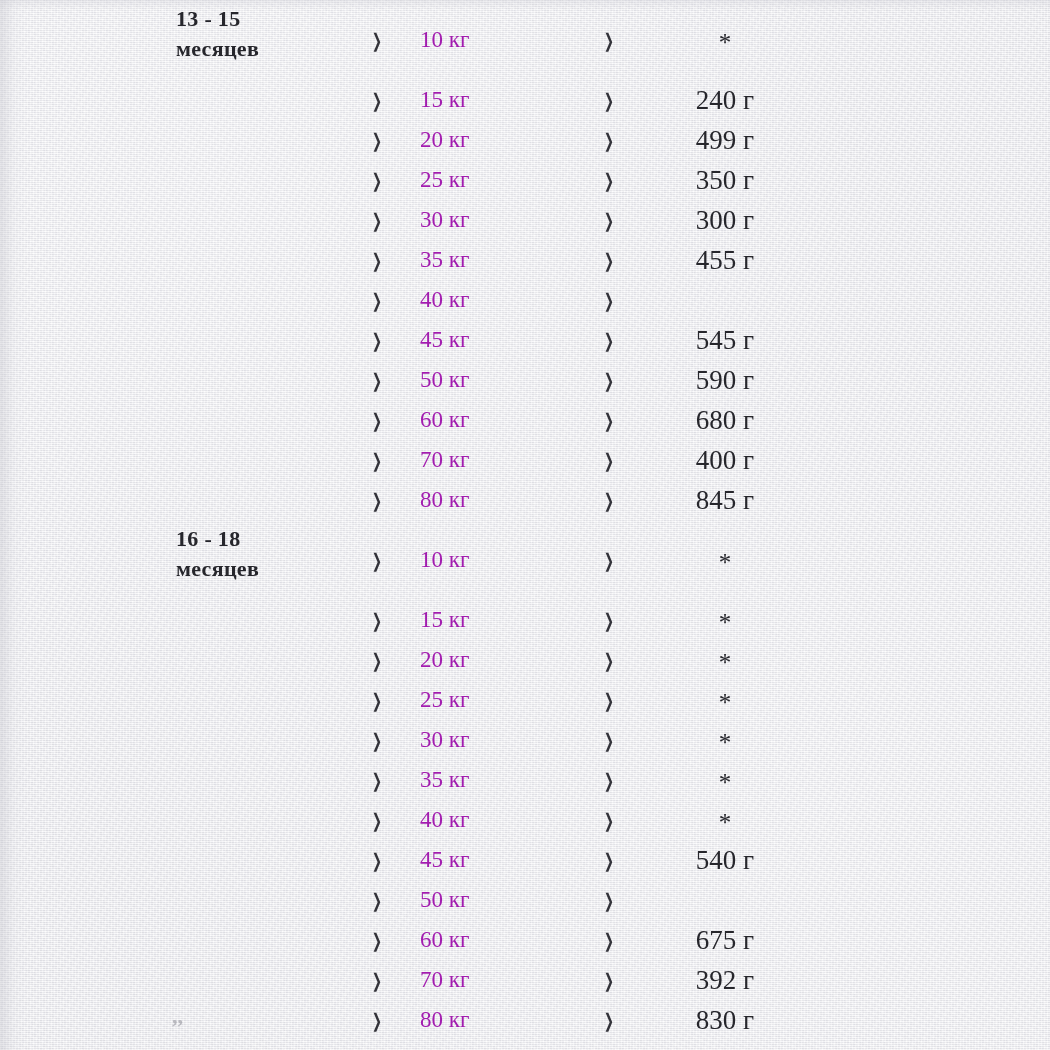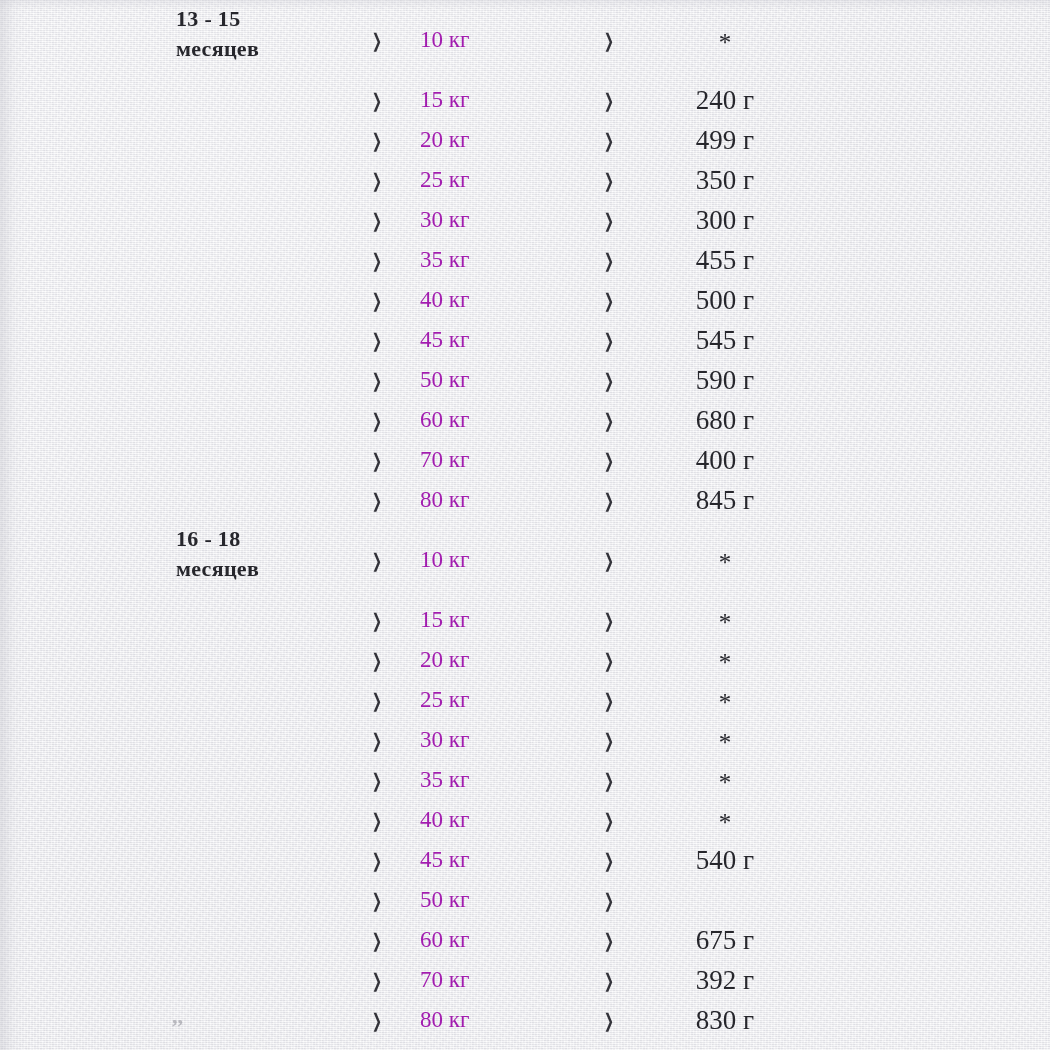--- a/index.html
+++ b/index.html
@@ -186,21 +186,20 @@
       <div class="row" style="top: 240px;">
         <div class="bullet bullet-1">❯</div>
         <div class="col-weight">35 кг</div>
         <div class="bullet bullet-2">❯</div>
         <div class="col-dose">455 г</div>
       </div>
       <div class="row" style="top: 280px;">
         <div class="bullet bullet-1">❯</div>
         <div class="col-weight">40 кг</div>
         <div class="bullet bullet-2">❯</div>
-        <div class="col-dose">500 г</div>
       </div>
       <div class="row" style="top: 320px;">
         <div class="bullet bullet-1">❯</div>
         <div class="col-weight">45 кг</div>
         <div class="bullet bullet-2">❯</div>
         <div class="col-dose">545 г</div>
       </div>
       <div class="row" style="top: 360px;">
         <div class="bullet bullet-1">❯</div>
         <div class="col-weight">50 кг</div>

